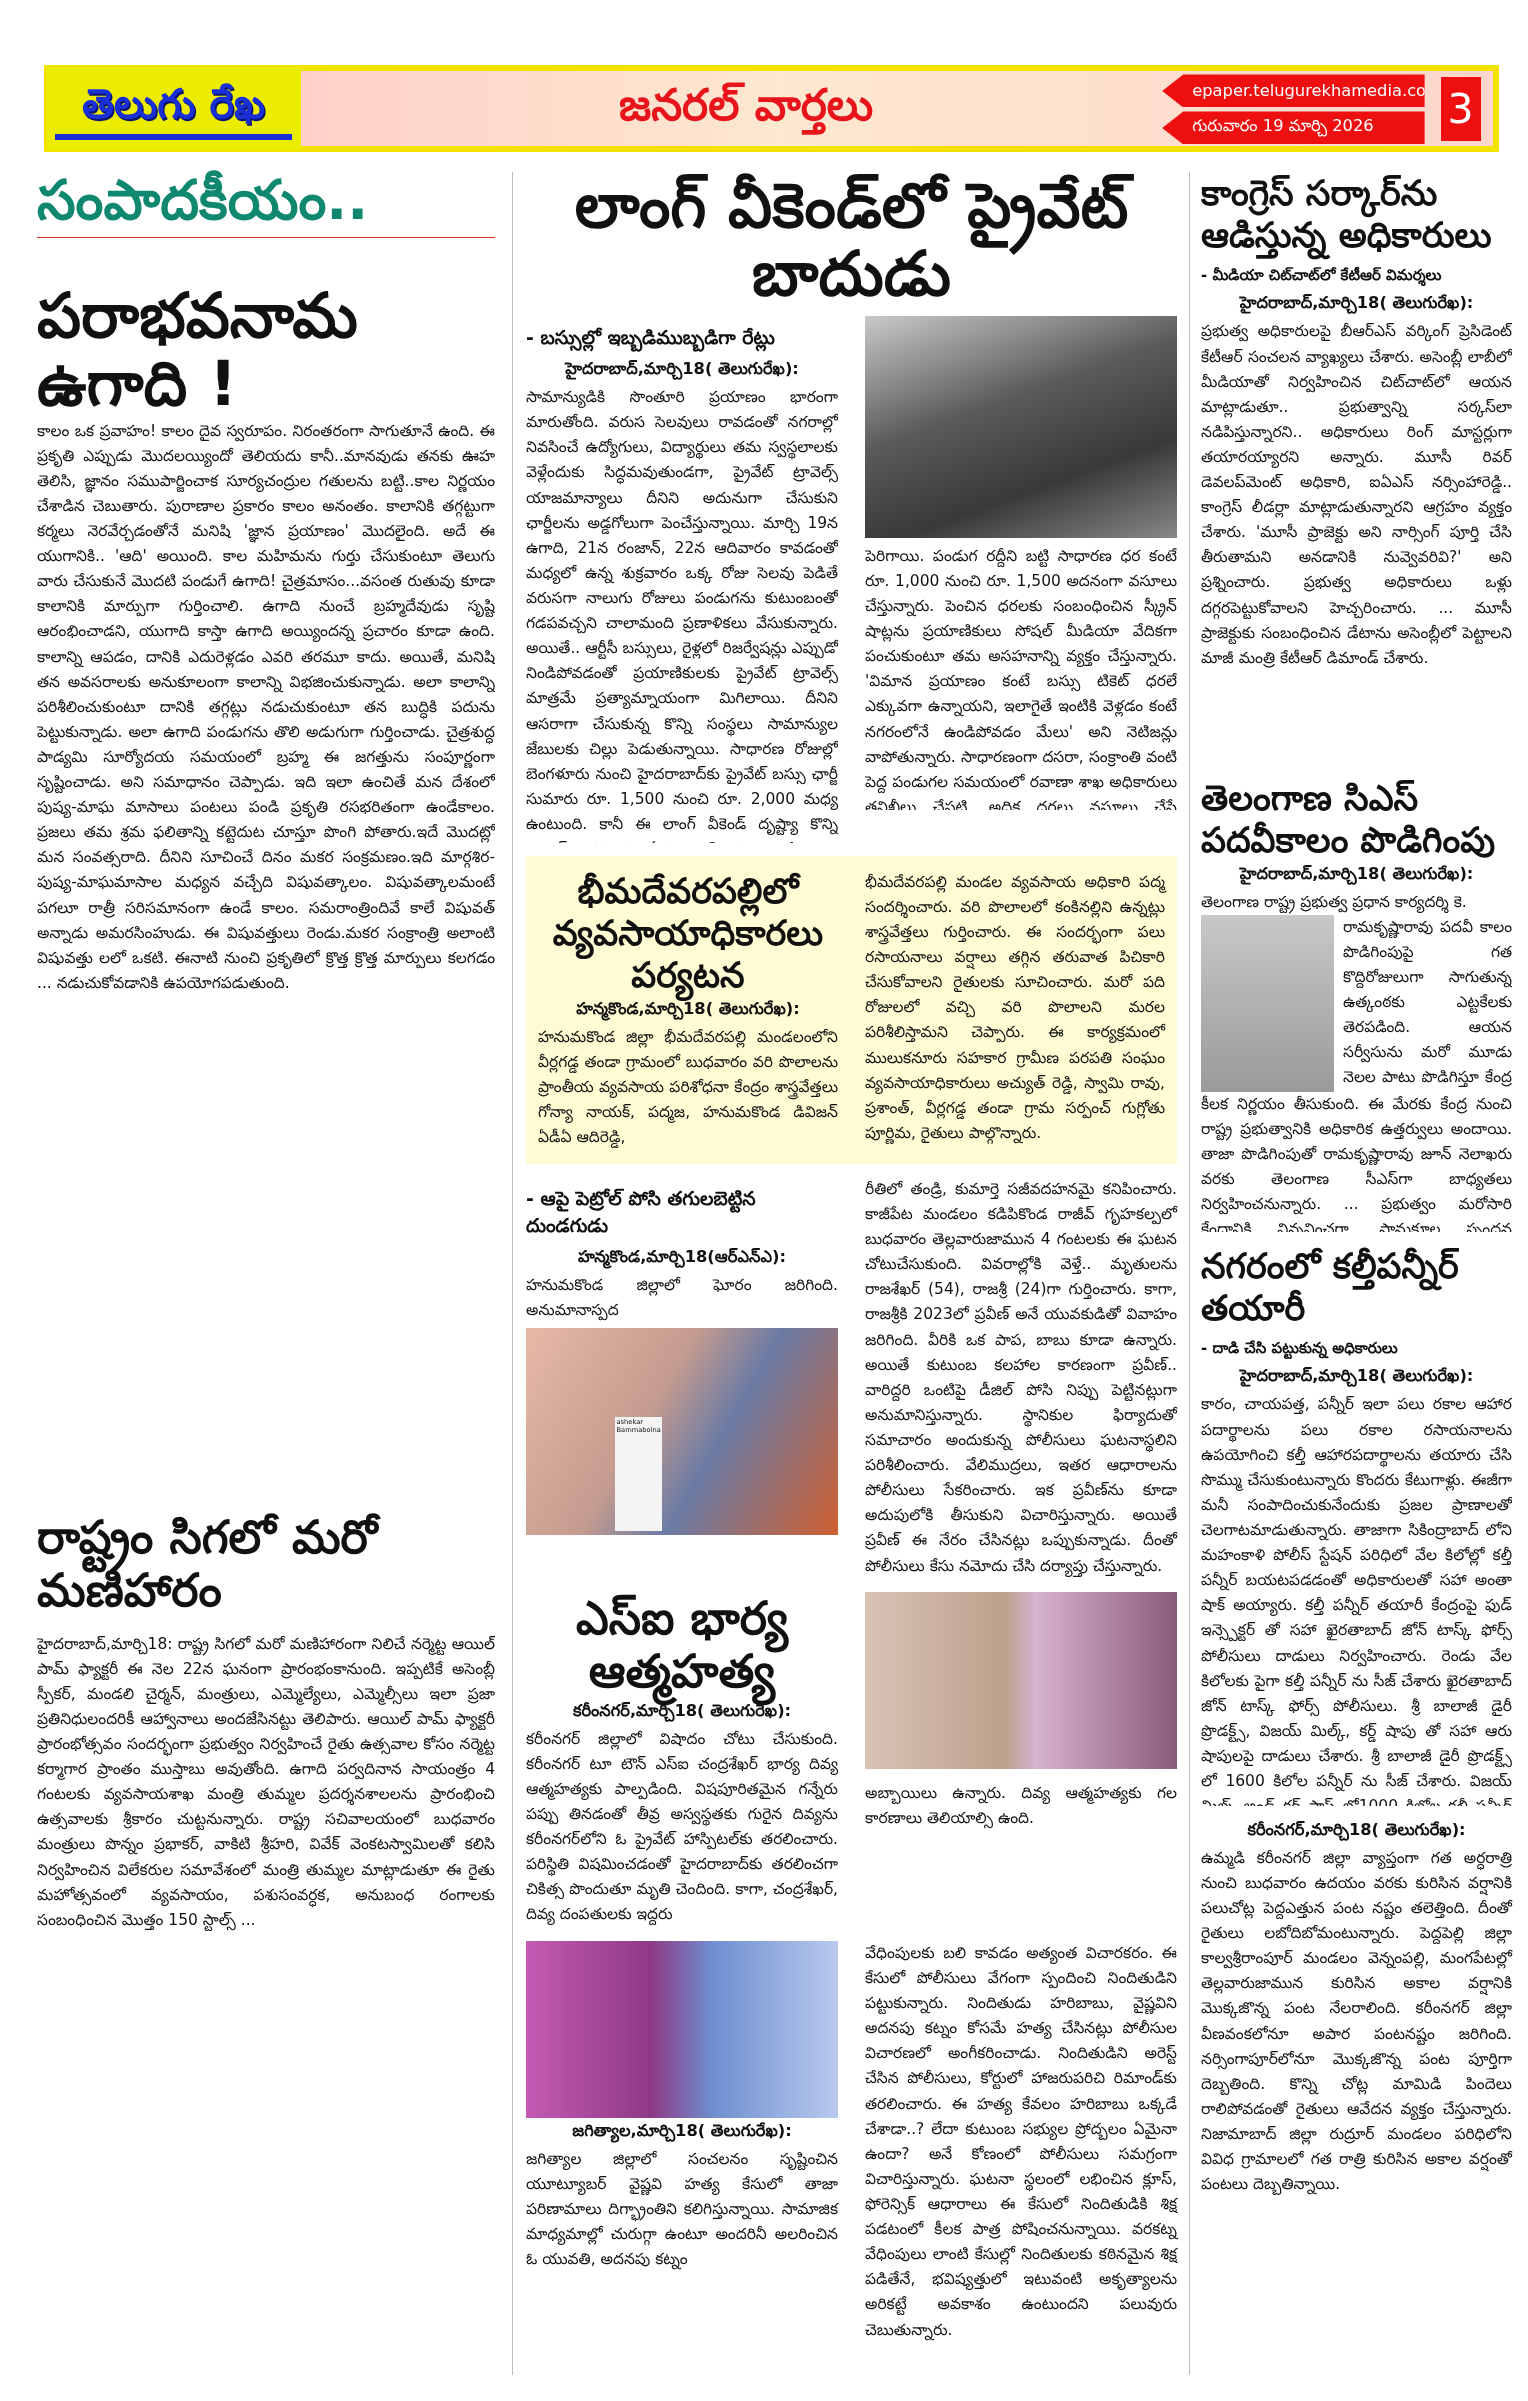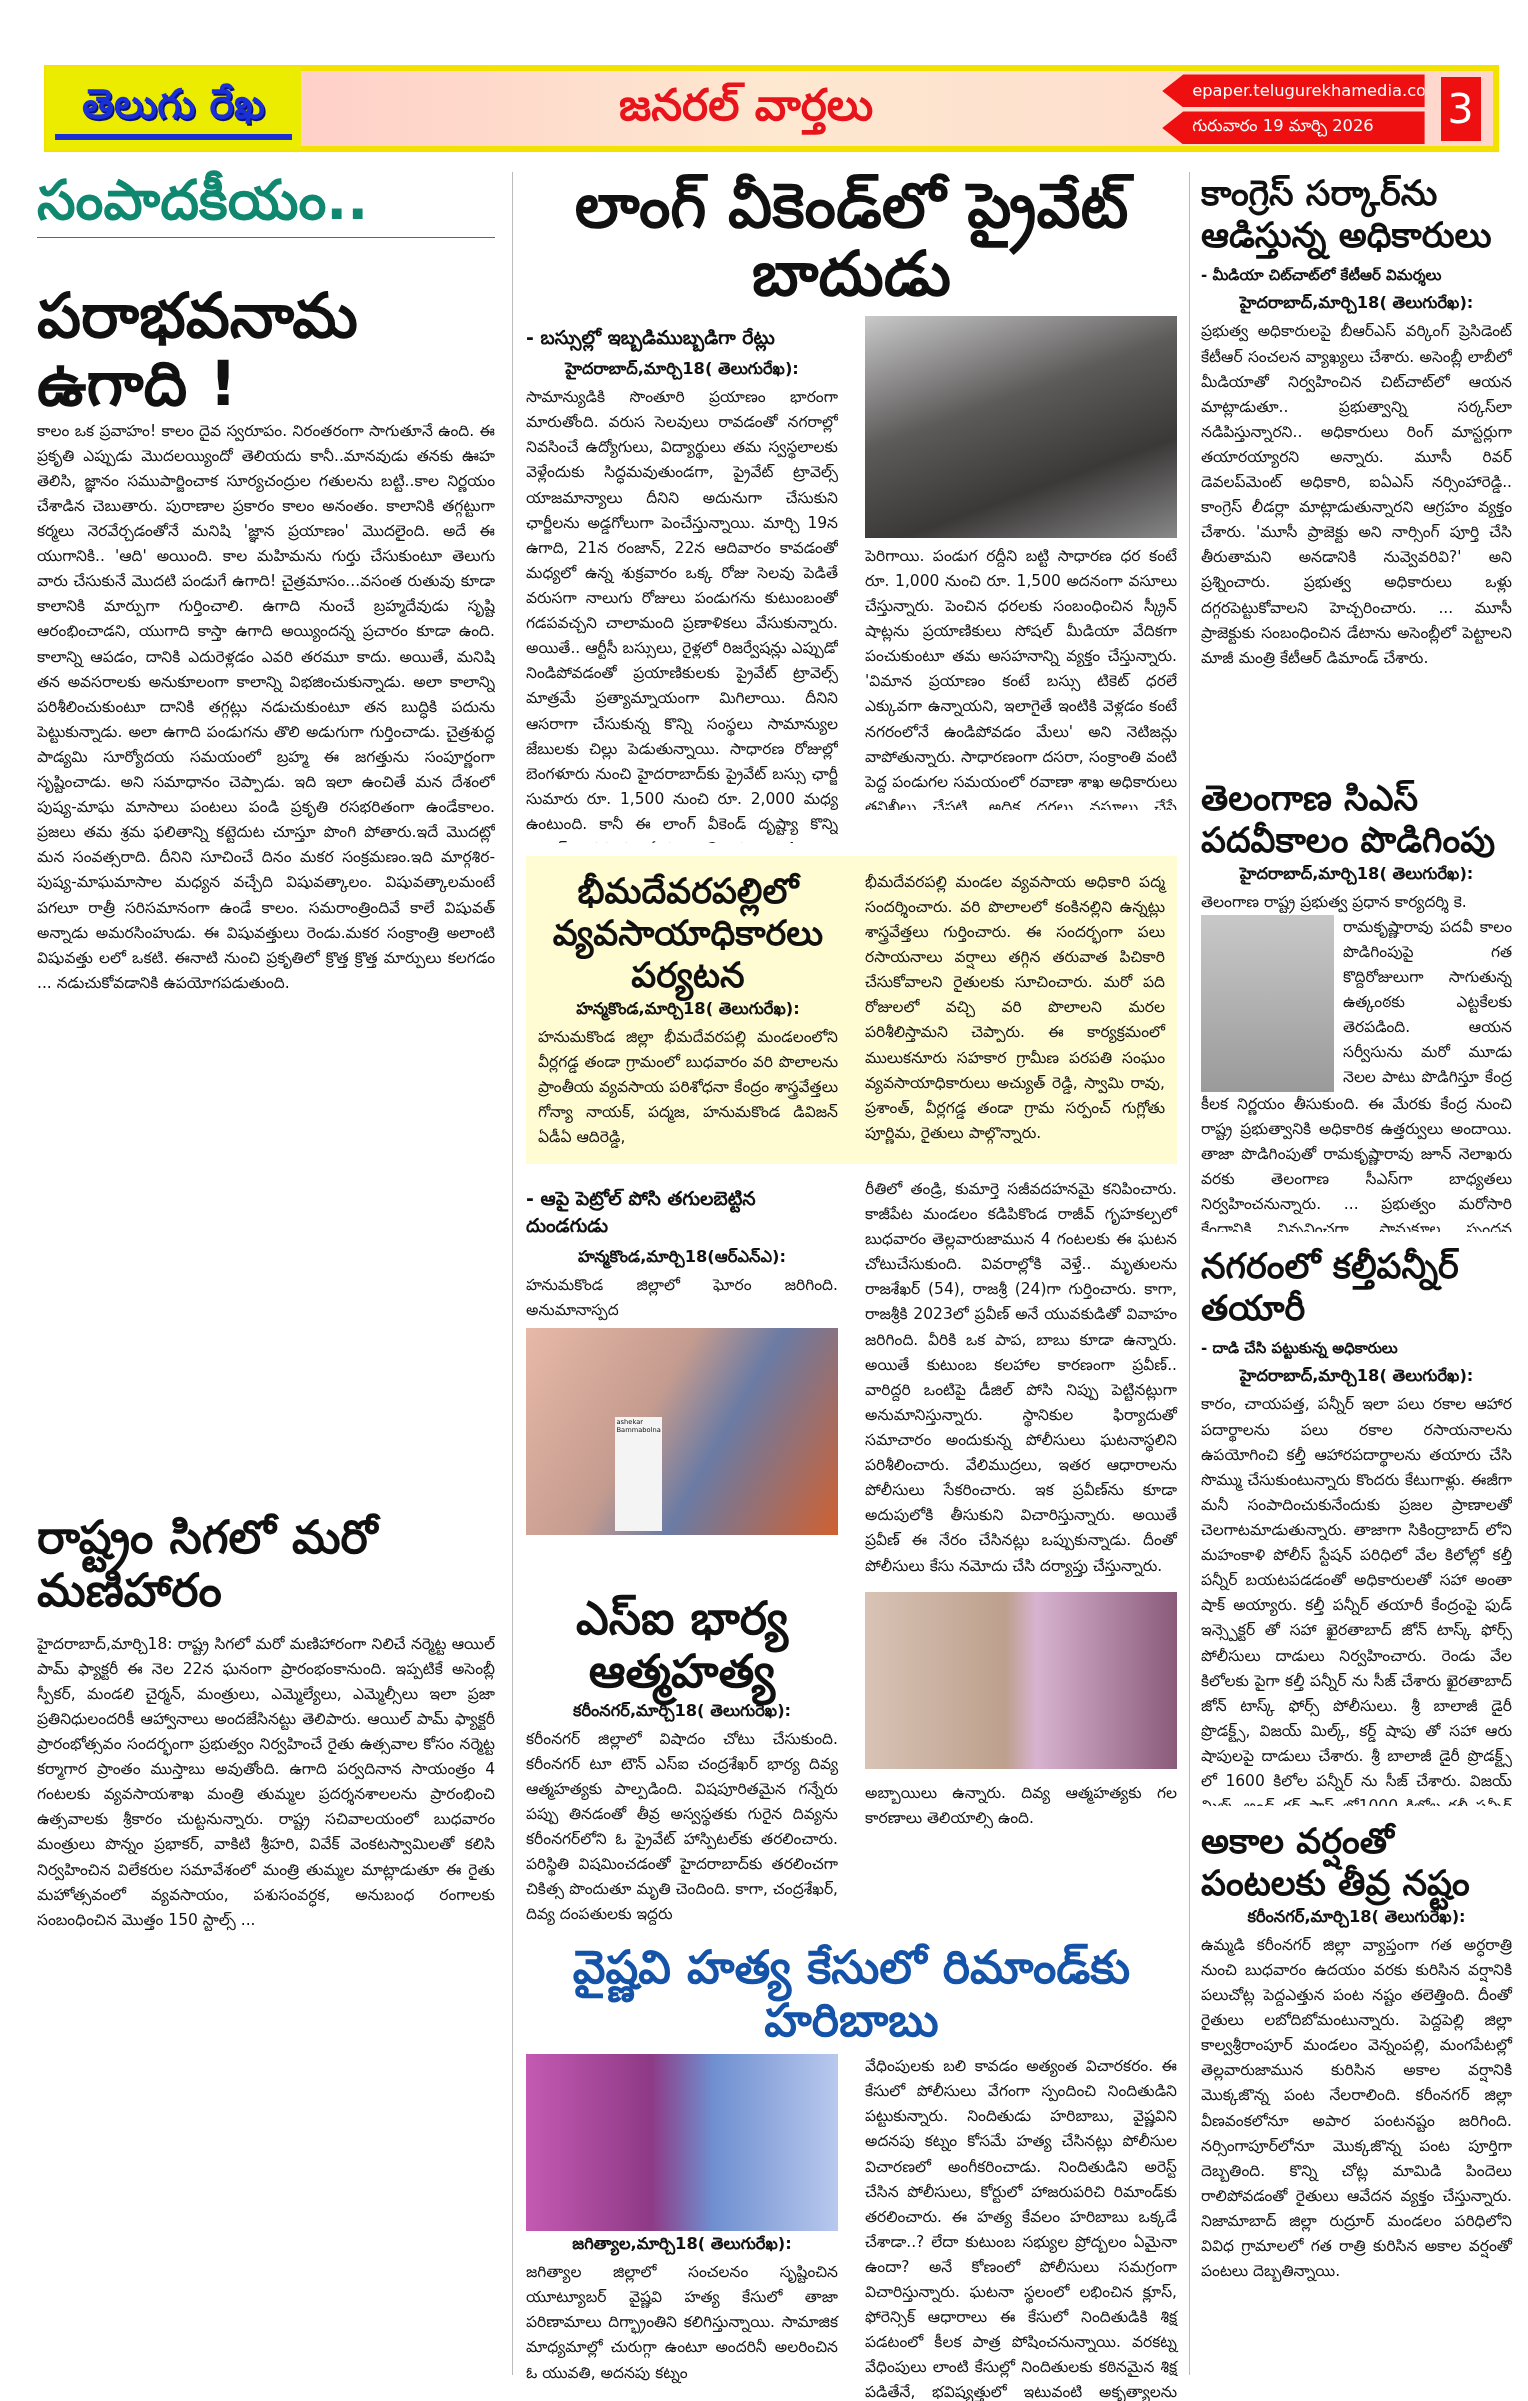--- a/index.html
+++ b/index.html
@@ -124,21 +124,20 @@
         <p class="body">కరీంనగర్ జిల్లాలో విషాదం చోటు చేసుకుంది. కరీంనగర్ టూ టౌన్ ఎస్ఐ చంద్రశేఖర్ భార్య దివ్య ఆత్మహత్యకు పాల్పడింది. విషపూరితమైన గన్నేరు పప్పు తినడంతో తీవ్ర అస్వస్థతకు గురైన దివ్యను కరీంనగర్‌లోని ఓ ప్రైవేట్ హాస్పిటల్‌కు తరలించారు. పరిస్థితి విషమించడంతో హైదరాబాద్‌కు తరలించగా చికిత్స పొందుతూ మృతి చెందింది. కాగా, చంద్రశేఖర్, దివ్య దంపతులకు ఇద్దరు</p>
       </div>
       <div>
         <div class="photo wife" style="height:177px;"></div>
         <p class="body" style="margin-top:12px;">అబ్బాయిలు ఉన్నారు. దివ్య ఆత్మహత్యకు గల కారణాలు తెలియాల్సి ఉంది.</p>
       </div>
     </div>
   </article>
 
   <article class="block">
-    <h2 class="hl-l hl-blue" style="text-align:center;">వైష్ణవి హత్య కేసులో రిమాండ్‌కు హరిబాబు</h2>
     <div class="twocol" style="margin-top:7.4px;">
       <div>
         <div class="photo girl" style="height:177px;"></div>
         <div class="dateline">జగిత్యాల,మార్చి18( తెలుగురేఖ):</div>
         <p class="body">జగిత్యాల జిల్లాలో సంచలనం సృష్టించిన యూట్యూబర్ వైష్ణవి హత్య కేసులో తాజా పరిణామాలు దిగ్భ్రాంతిని కలిగిస్తున్నాయి. సామాజిక మాధ్యమాల్లో చురుగ్గా ఉంటూ అందరినీ అలరించిన ఓ యువతి, అదనపు కట్నం</p>
       </div>
       <div>
         <p class="body">వేధింపులకు బలి కావడం అత్యంత విచారకరం. ఈ కేసులో పోలీసులు వేగంగా స్పందించి నిందితుడిని పట్టుకున్నారు. నిందితుడు హరిబాబు, వైష్ణవిని అదనపు కట్నం కోసమే హత్య చేసినట్లు పోలీసుల విచారణలో అంగీకరించాడు. నిందితుడిని అరెస్ట్ చేసిన పోలీసులు, కోర్టులో హాజరుపరిచి రిమాండ్‌కు తరలించారు. ఈ హత్య కేవలం హరిబాబు ఒక్కడే చేశాడా..? లేదా కుటుంబ సభ్యుల ప్రోద్బలం ఏమైనా ఉందా? అనే కోణంలో పోలీసులు సమగ్రంగా విచారిస్తున్నారు. ఘటనా స్థలంలో లభించిన క్లూస్, ఫోరెన్సిక్ ఆధారాలు ఈ కేసులో నిందితుడికి శిక్ష పడటంలో కీలక పాత్ర పోషించనున్నాయి. వరకట్న వేధింపులు లాంటి కేసుల్లో నిందితులకు కఠినమైన శిక్ష పడితేనే, భవిష్యత్తులో ఇటువంటి అకృత్యాలను అరికట్టే అవకాశం ఉంటుందని పలువురు చెబుతున్నారు.</p>
       </div>
     </div>
@@ -163,18 +162,17 @@
     </div>
     <p class="body" style="height:140px;overflow:hidden;">కీలక నిర్ణయం తీసుకుంది. ఈ మేరకు కేంద్ర నుంచి రాష్ట్ర ప్రభుత్వానికి అధికారిక ఉత్తర్వులు అందాయి. తాజా పొడిగింపుతో రామకృష్ణారావు జూన్ నెలాఖరు వరకు తెలంగాణ సీఎస్‌గా బాధ్యతలు నిర్వహించనున్నారు. ... ప్రభుత్వం మరోసారి కేంద్రానికి విన్నవించగా, సానుకూల స్పందన లభించింది.</p>
   </article>
   <article class="block">
     <h2 class="hl-m">నగరంలో కల్తీపన్నీర్ తయారీ</h2>
     <div class="sub" style="font-size:15px;">- దాడి చేసి పట్టుకున్న అధికారులు</div>
     <div class="dateline">హైదరాబాద్,మార్చి18( తెలుగురేఖ):</div>
     <p class="body" style="height:414px;overflow:hidden;">కారం, చాయపత్త, పన్నీర్ ఇలా పలు రకాల ఆహార పదార్థాలను పలు రకాల రసాయనాలను ఉపయోగించి కల్తీ ఆహారపదార్థాలను తయారు చేసి సొమ్ము చేసుకుంటున్నారు కొందరు కేటుగాళ్లు. ఈజీగా మనీ సంపాదించుకునేందుకు ప్రజల ప్రాణాలతో చెలగాటమాడుతున్నారు. తాజాగా సికింద్రాబాద్ లోని మహంకాళి పోలీస్ స్టేషన్ పరిధిలో వేల కిలోల్లో కల్తీ పన్నీర్ బయటపడడంతో అధికారులతో సహా అంతా షాక్ అయ్యారు. కల్తీ పన్నీర్ తయారీ కేంద్రంపై ఫుడ్ ఇన్స్పెక్టర్ తో సహా ఖైరతాబాద్ జోన్ టాస్క్ ఫోర్స్ పోలీసులు దాడులు నిర్వహించారు. రెండు వేల కిలోలకు పైగా కల్తీ పన్నీర్ ను సీజ్ చేశారు ఖైరతాబాద్ జోన్ టాస్క్ ఫోర్స్ పోలీసులు. శ్రీ బాలాజీ డైరీ ప్రొడక్ట్స్, విజయ్ మిల్క్, కర్డ్ షాపు తో సహా ఆరు షాపులపై దాడులు చేశారు. శ్రీ బాలాజీ డైరీ ప్రొడక్ట్స్ లో 1600 కిలోల పన్నీర్ ను సీజ్ చేశారు. విజయ్ మిల్క్ అండ్ కర్డ్ షాప్ లో1000 కిలోల కల్తీ పన్నీర్ సీజ్ చేశారు. నిర్వాహకులు నగరంలో పలు ప్రాంతాల్లో కల్తీ పన్నీరు అమ్ముతున్నట్లు గుర్తించినట్లు అధికారులు తెలిపారు.</p>
   </article>
   <article class="block">
-    <h2 class="hl-m">అకాల వర్షంతో పంటలకు తీవ్ర నష్టం</h2>
     <div class="dateline">కరీంనగర్,మార్చి18( తెలుగురేఖ):</div>
     <p class="body">ఉమ్మడి కరీంనగర్ జిల్లా వ్యాప్తంగా గత అర్ధరాత్రి నుంచి బుధవారం ఉదయం వరకు కురిసిన వర్షానికి పలుచోట్ల పెద్దఎత్తున పంట నష్టం తలెత్తింది. దీంతో రైతులు లబోదిబోమంటున్నారు. పెద్దపెల్లి జిల్లా కాల్వశ్రీరాంపూర్ మండలం వెన్నంపల్లి, మంగపేటల్లో తెల్లవారుజామున కురిసిన అకాల వర్షానికి మొక్కజొన్న పంట నేలరాలింది. కరీంనగర్ జిల్లా వీణవంకలోనూ అపార పంటనష్టం జరిగింది. నర్సింగాపూర్‌లోనూ మొక్కజొన్న పంట పూర్తిగా దెబ్బతింది. కొన్ని చోట్ల మామిడి పిందెలు రాలిపోవడంతో రైతులు ఆవేదన వ్యక్తం చేస్తున్నారు. నిజామాబాద్ జిల్లా రుద్రూర్ మండలం పరిధిలోని వివిధ గ్రామాలలో గత రాత్రి కురిసిన అకాల వర్షంతో పంటలు దెబ్బతిన్నాయి.</p>
   </article>
 </div>
 
 
 </body></html>

